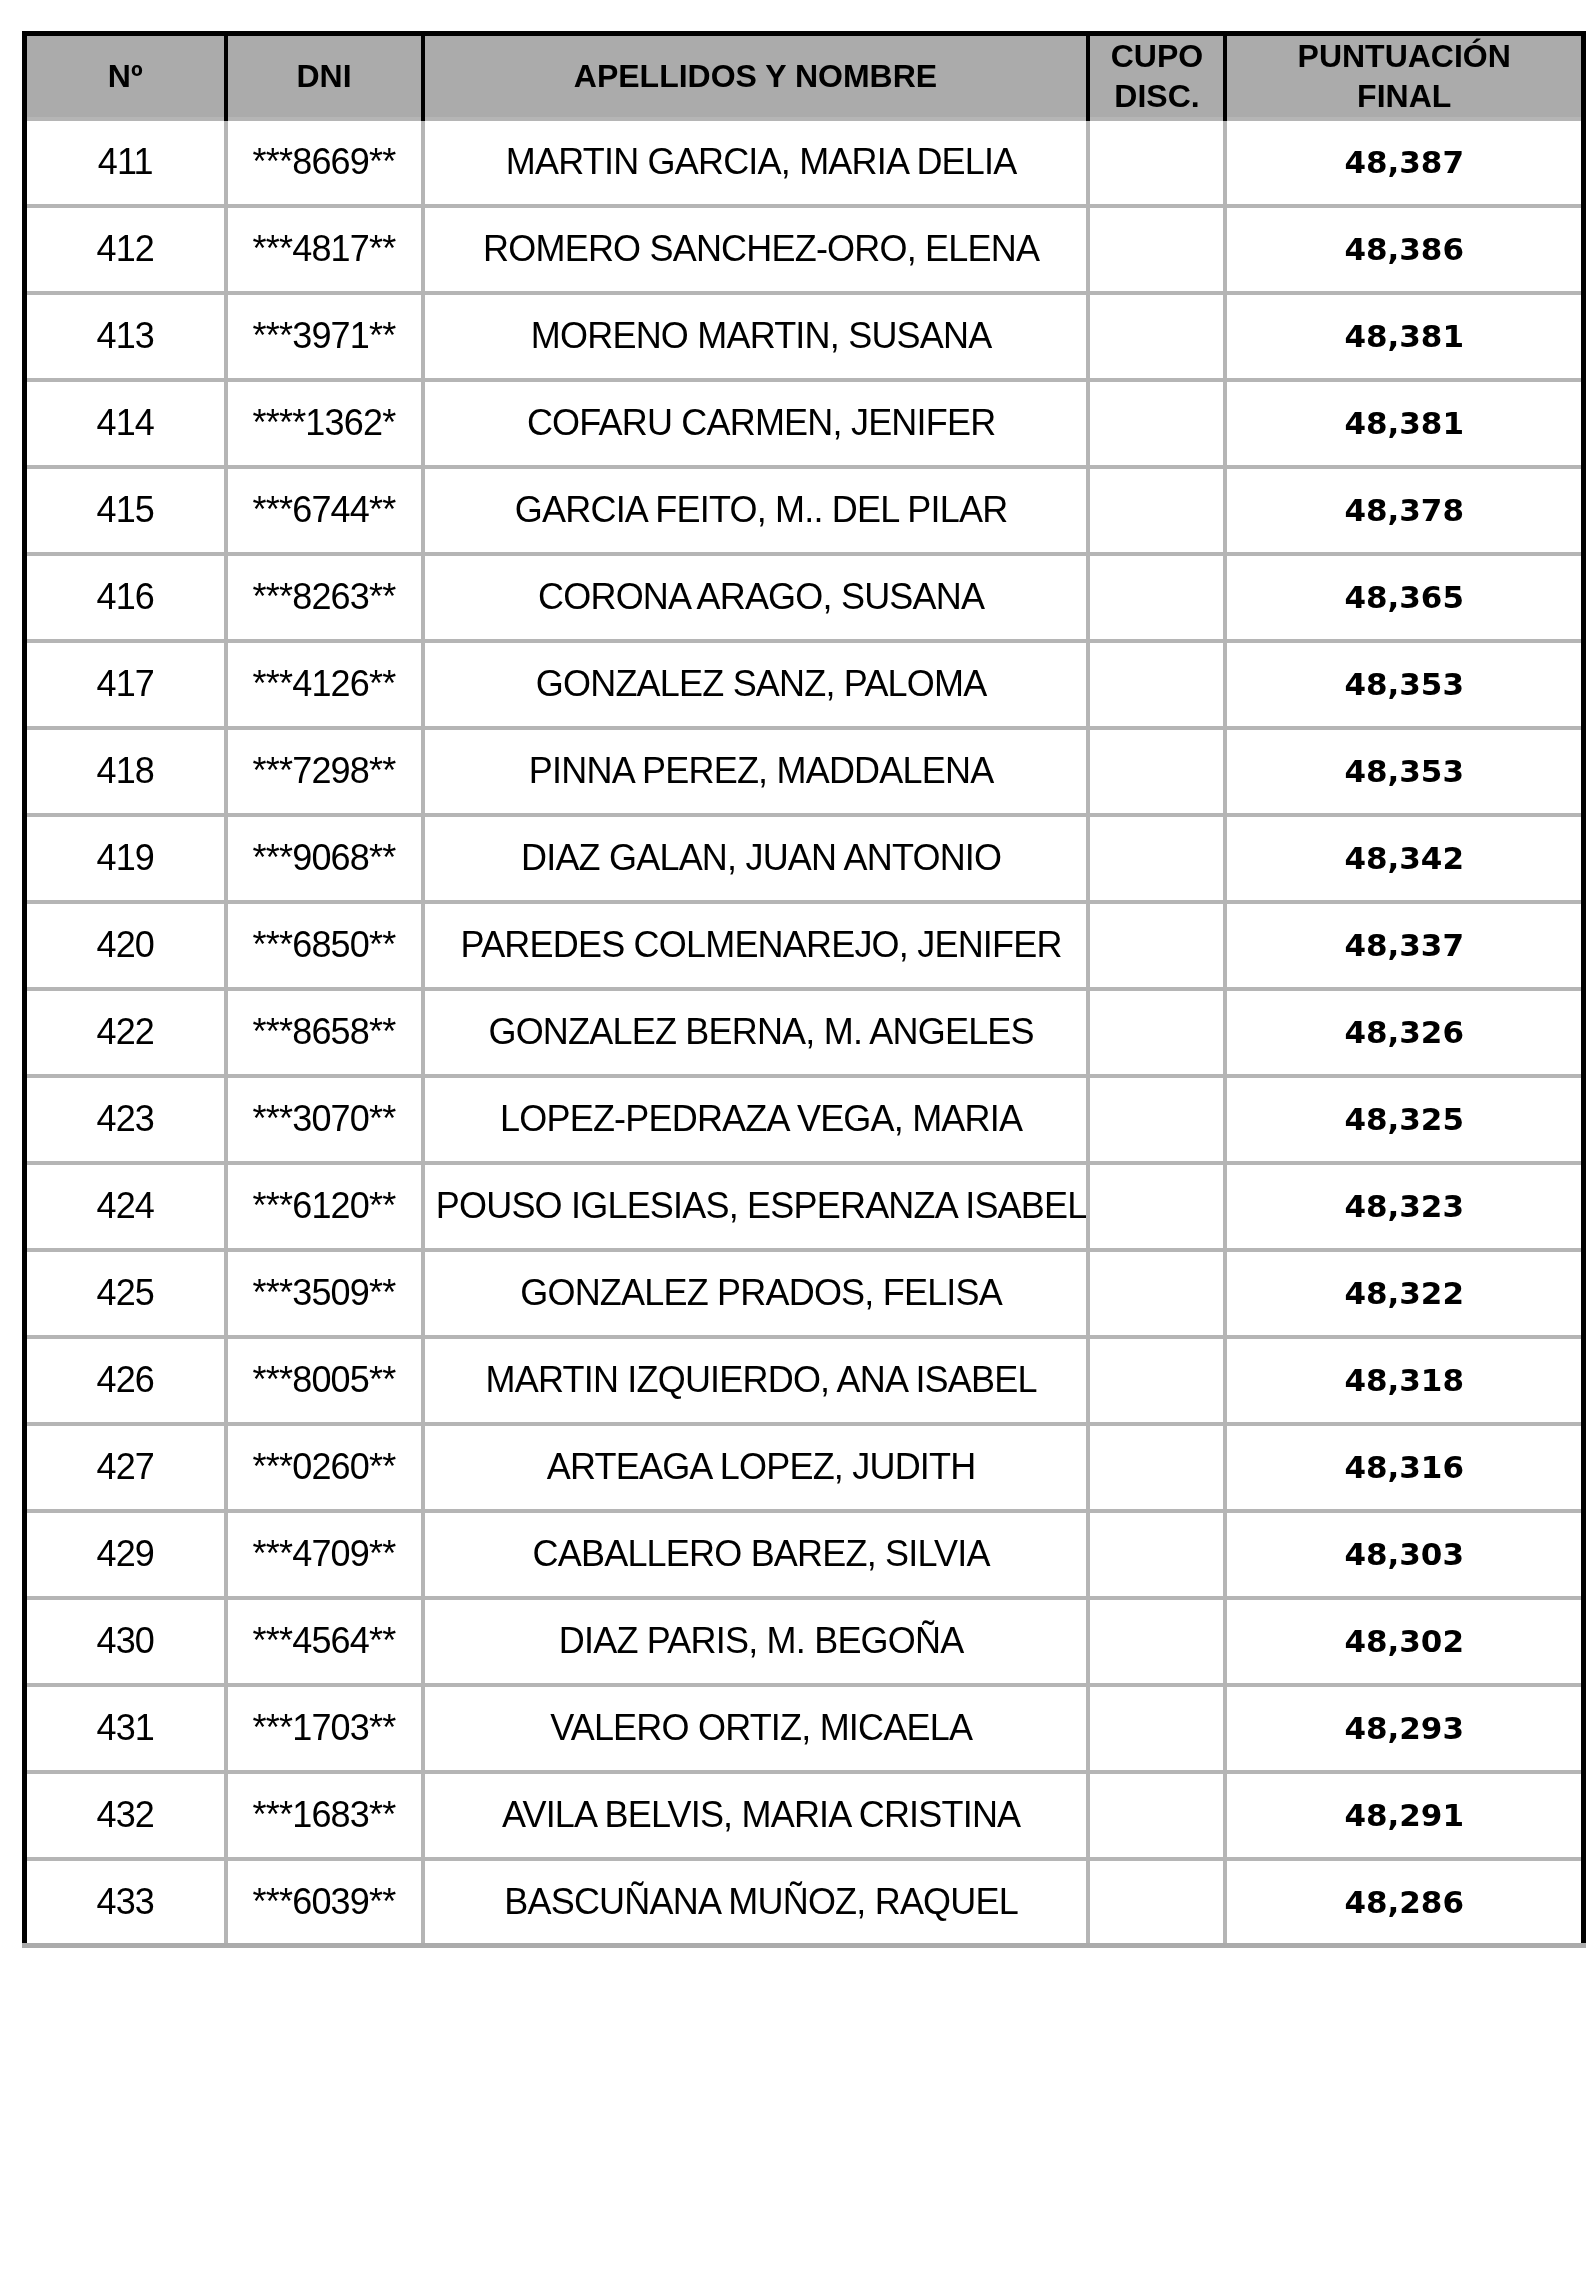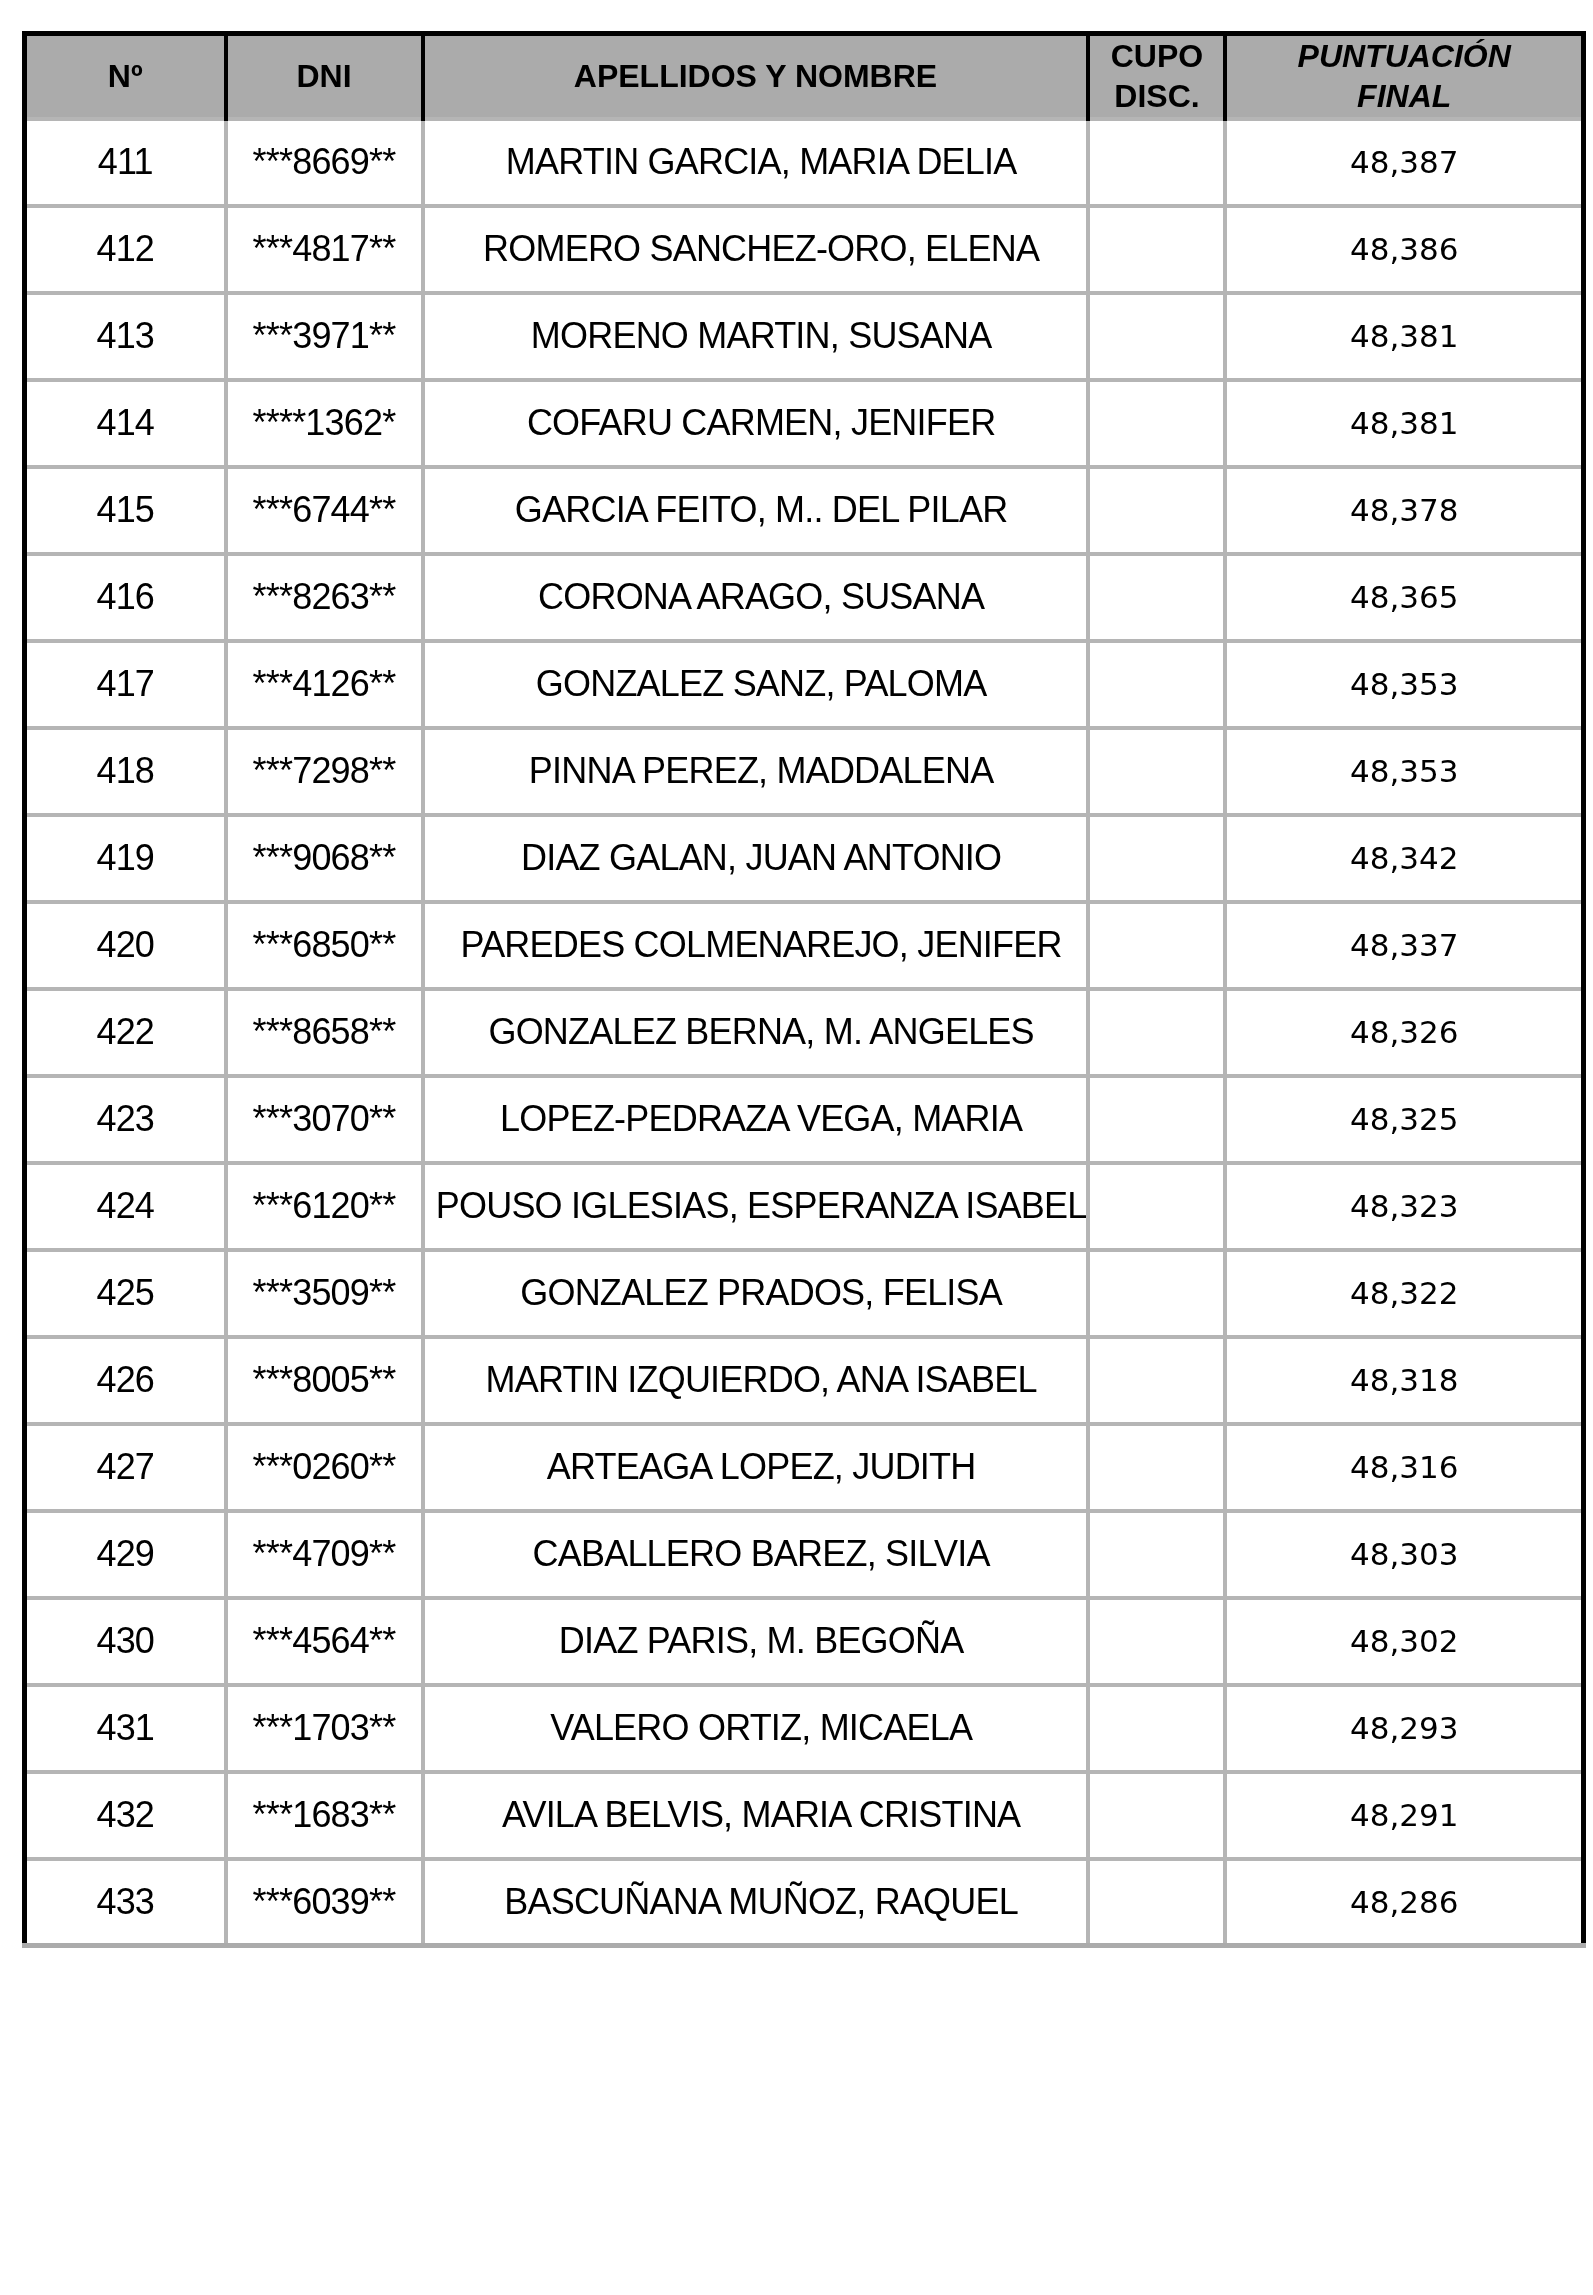--- a/index.html
+++ b/index.html
@@ -36,33 +36,33 @@
     background: #ababab;
     border-right: 4.8px solid #000000;
     font-weight: bold;
     font-size: 32px;
     line-height: 40px;
     text-align: center;
     vertical-align: middle;
     white-space: pre-line;
     padding: 0;
   }
-  thead th:last-child { border-right: none; font-style: italic; }
+  thead th:last-child { border-right: none; }
 
   tbody tr { height: 87px; }
   tbody td {
     border-top: 4.8px solid #b5b5b5;
     border-right: 4.8px solid #b5b5b5;
     vertical-align: middle;
     font-size: 36px;
     padding: 0;
     overflow: hidden;
     white-space: nowrap;
   }
-  tbody td:last-child { border-right: none; }
+  tbody td:last-child { border-right: none; font-weight: bold; }
 
   td.cell-num, td.cell-dni { text-align: center; letter-spacing: -0.8px; }
   td.cell-name {
     text-align: center;
     padding-left: 11.3px;
     letter-spacing: -0.8px;
   }
   td.cell-cupo { text-align: center; }
   td.cell-score {
     font-family: "DejaVu Sans", sans-serif;

